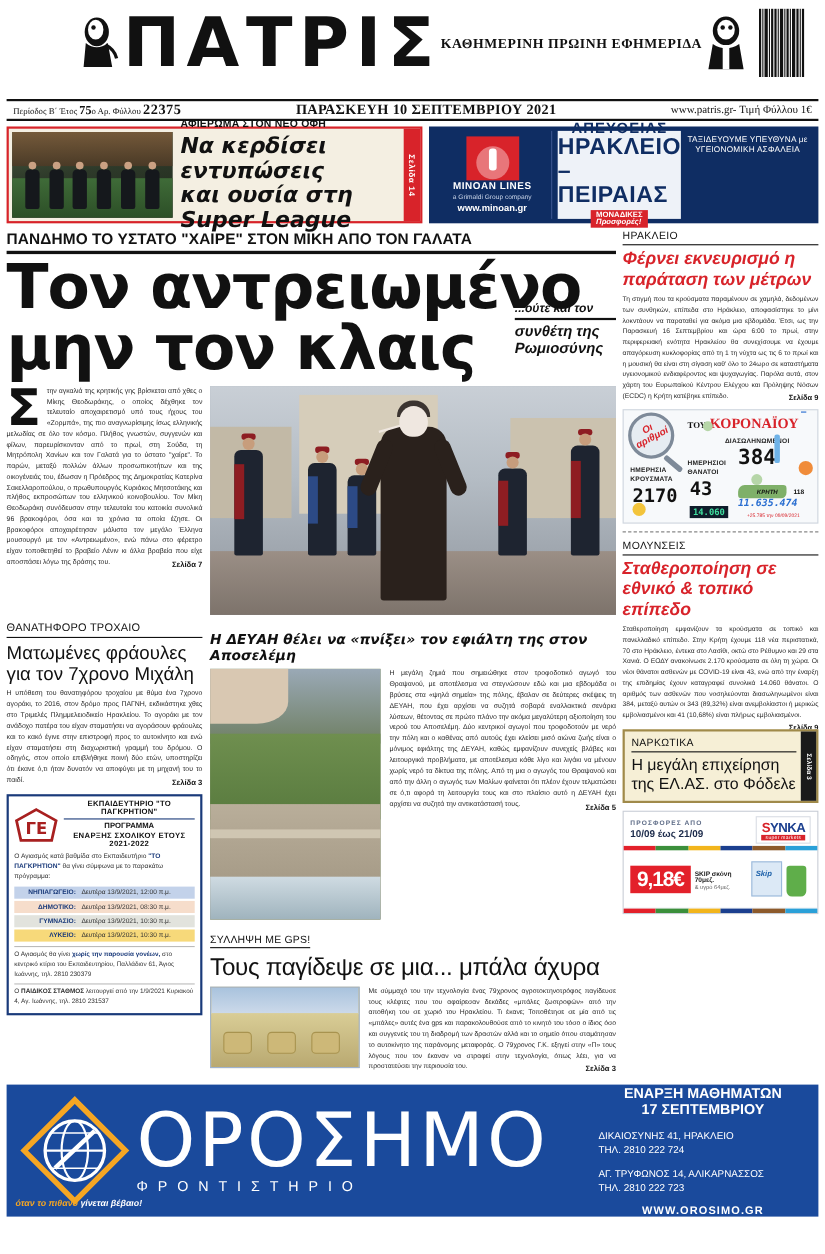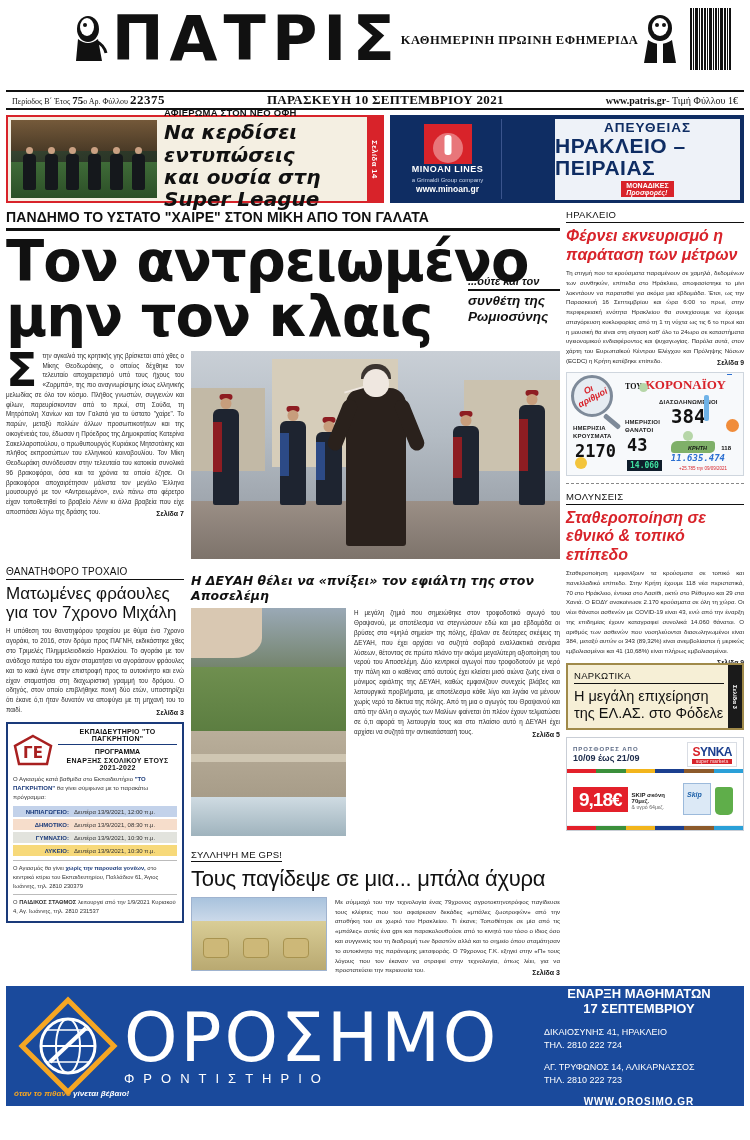--- a/index.html
+++ b/index.html
@@ -41,21 +41,21 @@
   .dateline {
     border-top: 2px solid #111; border-bottom: 2px solid #111;
     height: 20px; display: flex; align-items: center; justify-content: space-between;
     padding: 0 6px; margin-top: 12px;
   }
   .dl-left { font-family: "Liberation Serif", serif; font-size: 8px; }
   .dl-left b { font-size: 11px; }
   .dl-left .issue { font-size: 13px; font-weight: bold; letter-spacing: 0.5px; }
   .dl-center { font-family: "Liberation Serif", serif; font-weight: bold; font-size: 13px; letter-spacing: 0.3px; }
   .dl-right { font-family: "Liberation Serif", serif; font-size: 10px; }
-  .dl-right b { font-weight: bold; }
+  .dl-right b { font-weight: normal; }
 
   
   .teaser-row { display: flex; gap: 6px; margin-top: 5px; height: 88px; }
 
   .ofi-box {
     flex: 0 0 378px; border: 2px solid #d8232a; background: #f4efe2;
     display: flex; align-items: stretch; padding: 3px; position: relative;
   }
   .ofi-photo {
     width: 146px; flex: none; background: linear-gradient(170deg,#4a5b3f 0%,#2e3a2a 45%,#1d2619 100%);
@@ -78,21 +78,21 @@
   .minoan {
     flex: 1; background: #0f2d63; display: flex; align-items: stretch; padding: 4px;
   }
   .minoan-left { width: 108px; flex: none; display: flex; flex-direction: column; align-items: center; justify-content: center; gap: 1px; border-right: 1px solid #3a548d; }
   .ml-logo { width: 48px; height: 40px; background: #d8232a; position: relative; }
   .ml-logo .sun { position:absolute; left:50%; top:9px; transform:translateX(-50%); width:30px; height:30px; border-radius:50%; background:#e8767a; }
   .ml-logo .fig { position:absolute; left:50%; top:11px; transform:translateX(-50%); width:7px; height:20px; background:#fff; border-radius:3px; }
   .ml-name { color:#fff; font-size: 9px; font-weight: bold; letter-spacing: .5px; line-height:1.05; text-align:center; }
   .ml-grim { color:#c9d4e8; font-size: 6px; margin-top:1px; }
   .ml-url { color:#fff; font-size: 8.5px; font-weight: bold; }
-  .minoan-right { flex: 1; display: flex; flex-direction: column; padding-left: 5px; margin-left: 48px; }
+  .minoan-right { flex: 1; display: flex; flex-direction: row; padding-left: 5px; }
   .ml-band { background: #eef2f8; flex: 1; display:flex; flex-direction: column; align-items:center; justify-content:center; padding: 2px 0 3px; }
   .ml-t1 { color:#0f2d63; font-size: 13.5px; font-weight: bold; letter-spacing: 1px; line-height:1; }
   .ml-t2 { color:#0f2d63; font-size: 21px; font-weight: bold; letter-spacing: .5px; line-height: 1.05; }
   .ml-badge { background:#d8232a; color:#fff; font-size:7px; font-weight:bold; padding:1px 5px; margin-top:2px; }
   .ml-badge i { display:block; font-style:italic; font-size:7px; }
   .ml-foot { color:#fff; font-size: 7.5px; text-align:center; letter-spacing:.2px; padding-top:3px; }
 
   
   .main-grid { display: flex; gap: 6px; margin-top: 6px; }
   .col-main { flex: 1 1 556px; min-width: 0; }

